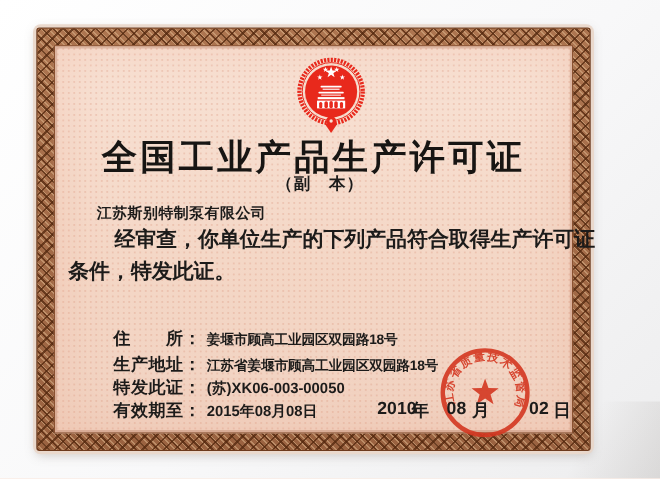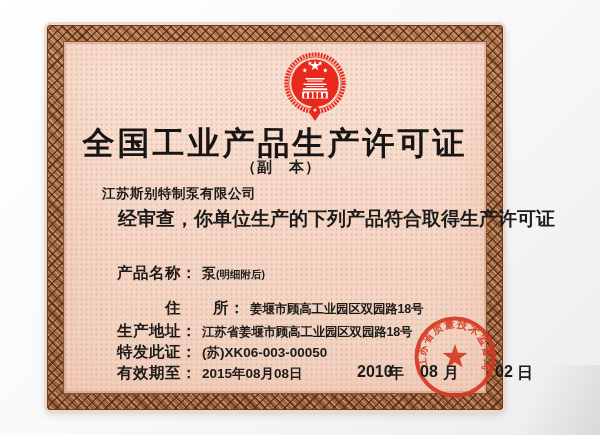--- a/index.html
+++ b/index.html
@@ -11,21 +11,21 @@
     position:relative; width:600px; height:435px;
     background:linear-gradient(135deg,#ffffff 0%,#f8f8f9 55%,#ededee 100%);
   }
   .scan::after{
     content:""; position:absolute; right:0; bottom:0; width:160px; height:70px;
     background:linear-gradient(115deg, rgba(0,0,0,0) 55%, rgba(160,155,150,.25) 100%);
     pointer-events:none;
   }
 
   .certificate {
-    position:absolute; left:47px; top:25px; width:456px; height:385px;
+    position:absolute; left:33px; top:25px; width:504px; height:385px;
     border-radius:4px;
     box-shadow:0 0 0 3px #ead9cd, 0 3px 10px rgba(120,110,100,.35);
   }
 
   
   .frame {
     position:absolute; inset:0; border-radius:3px;
     border:1px solid #6d3a1d;
     background-color:#a9714c;
     background-image:
@@ -70,21 +70,21 @@
 
   .field { position:absolute; left:70px; z-index:3; white-space:nowrap; }
   .flabel { font-size:15.5px; font-weight:700; letter-spacing:.5px; }
   .fvalue { font-weight:700; margin-left:5px; }
   .v-lg { font-size:14px; }
   .v-sm { font-size:12.5px; letter-spacing:-.2px; }
   .v-md { font-size:13.5px; }
   .fnote { font-size:10.5px; font-weight:700; }
 
   .row-product  { top:238px; }
-  .row-address  { top:273px;margin-left:48px; }
+  .row-address  { top:273px; }
   .row-prodaddr { top:296px; }
   .row-certno   { top:317px; }
   .row-validity { top:338px; }
 
   .footnote {
     position:absolute; left:70px; top:360px; z-index:3;
     font-size:9.5px; font-weight:700; color:#3c3530; white-space:nowrap;
   }
 
   .date-row .d { position:absolute; top:338px; z-index:4; font-weight:700; font-size:16px; white-space:nowrap; }
@@ -140,25 +140,23 @@
       </svg>
     </div>
 
     <h1 class="title">全国工业产品生产许可证</h1>
     <div class="subtitle">（副　本）</div>
 
     <div class="company">江苏斯别特制泵有限公司</div>
 
     <div class="statement">
       <div class="l1">经审查，你单位生产的下列产品符合取得生产许可证</div>
+      <div class="l2">条件，特发此证。</div>
     </div>
 
-    <div class="field row-product">
-      <span class="flabel">产品名称：</span><span class="fvalue v-lg">泵</span><span class="fnote">(明细附后)</span>
-    </div>
 
     <div class="field row-address">
       <span class="flabel">住　　所：</span><span class="fvalue v-sm">姜堰市顾高工业园区双园路18号</span>
     </div>
 
     <div class="field row-prodaddr">
       <span class="flabel">生产地址：</span><span class="fvalue v-sm">江苏省姜堰市顾高工业园区双园路18号</span>
     </div>
 
     <div class="field row-certno">

